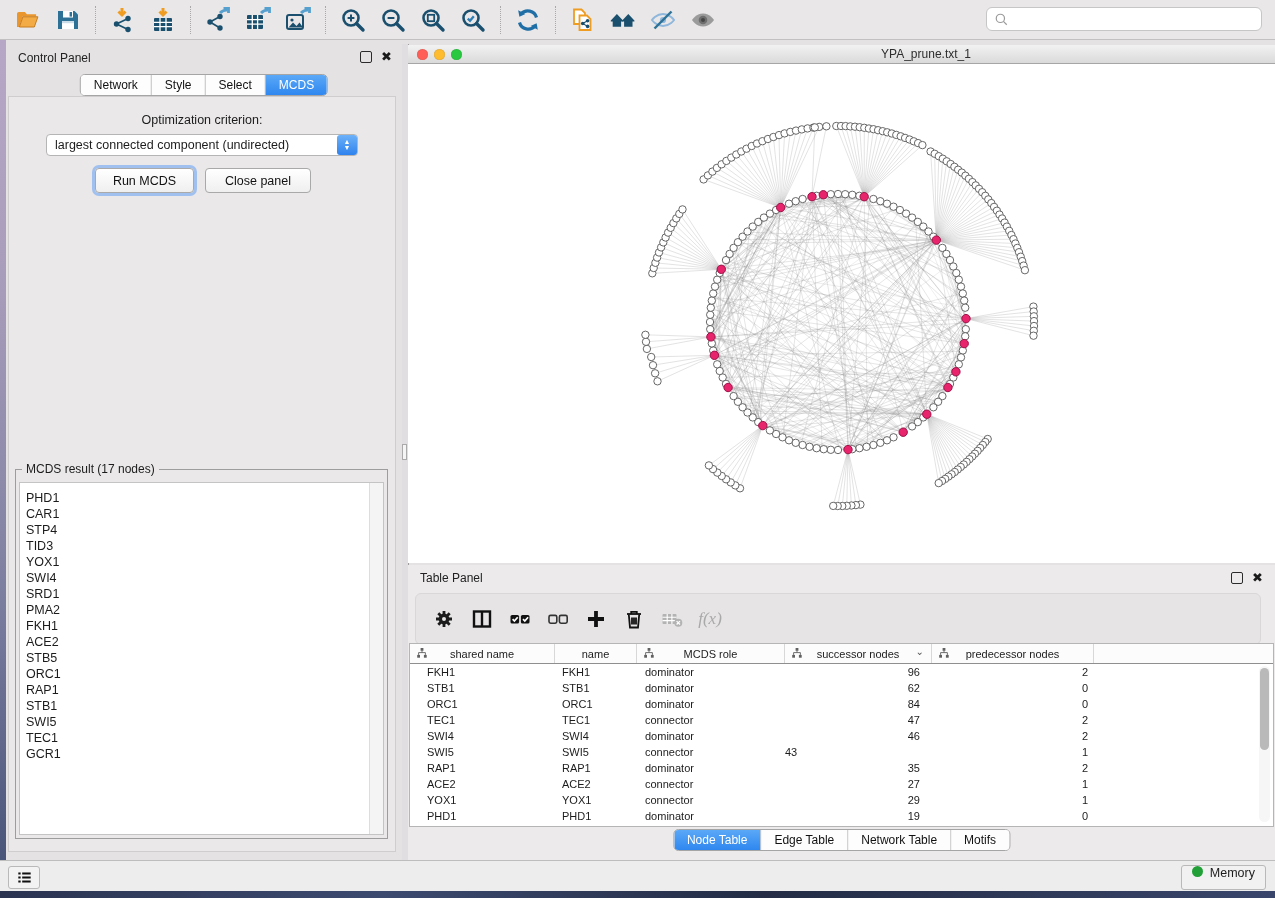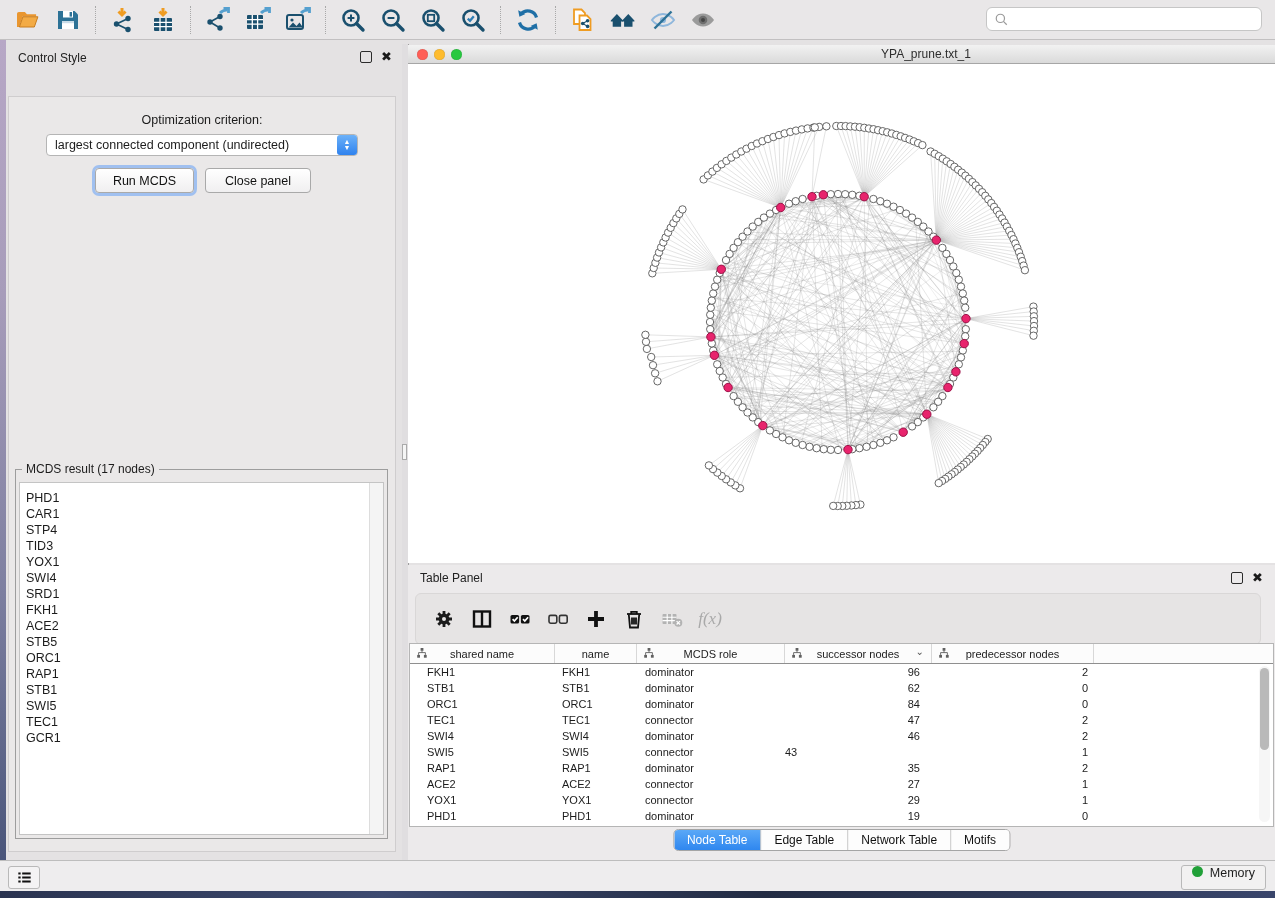--- a/index.html
+++ b/index.html
@@ -258,25 +258,31 @@
         <path d="M12.6 12.6L17 17" stroke="#9a9a9a" stroke-width="1.6"></path>
       </svg>
       <input id="search-input" style="">
     </div>
   </div>
 
 <div id="desk-left" class="abs"></div>
 <div id="desk-bottom" class="abs"></div>
 
 <div id="control-panel" class="abs">
-  <div id="cp-title" class="abs panel-title">Control Style</div>
+  <div id="cp-title" class="abs panel-title">Control Panel</div>
   <div id="cp-btns" class="win-btns">
     <div class="float-btn"></div>
     <div class="close-btn">✖</div>
   </div>
+  <div id="cp-tabs" class="seg-tabs">
+      <div class="seg-tab">Network</div>
+      <div class="seg-tab">Style</div>
+      <div class="seg-tab">Select</div>
+      <div class="seg-tab active">MCDS</div>
+    </div>
   <div id="cp-inner" class="abs">
     <div id="opt-label" class="abs">Optimization criterion:</div>
     <div id="criterion" class="abs">
       <div id="criterion-text">largest connected component (undirected)</div>
       <div id="criterion-step">
           <span>▲</span>
           <span>▼</span>
         </div>
     </div>
     <div id="run-btn" class="push-btn">Run MCDS</div>
@@ -285,20 +291,21 @@
       <span id="result-title">MCDS result (17 nodes)</span>
       <div id="result-list">
         <div id="result-items">
             <div>PHD1</div>
             <div>CAR1</div>
             <div>STP4</div>
             <div>TID3</div>
             <div>YOX1</div>
             <div>SWI4</div>
             <div>SRD1</div>
+            <div>PMA2</div>
             <div>FKH1</div>
             <div>ACE2</div>
             <div>STB5</div>
             <div>ORC1</div>
             <div>RAP1</div>
             <div>STB1</div>
             <div>SWI5</div>
             <div>TEC1</div>
             <div>GCR1</div>
           </div>

